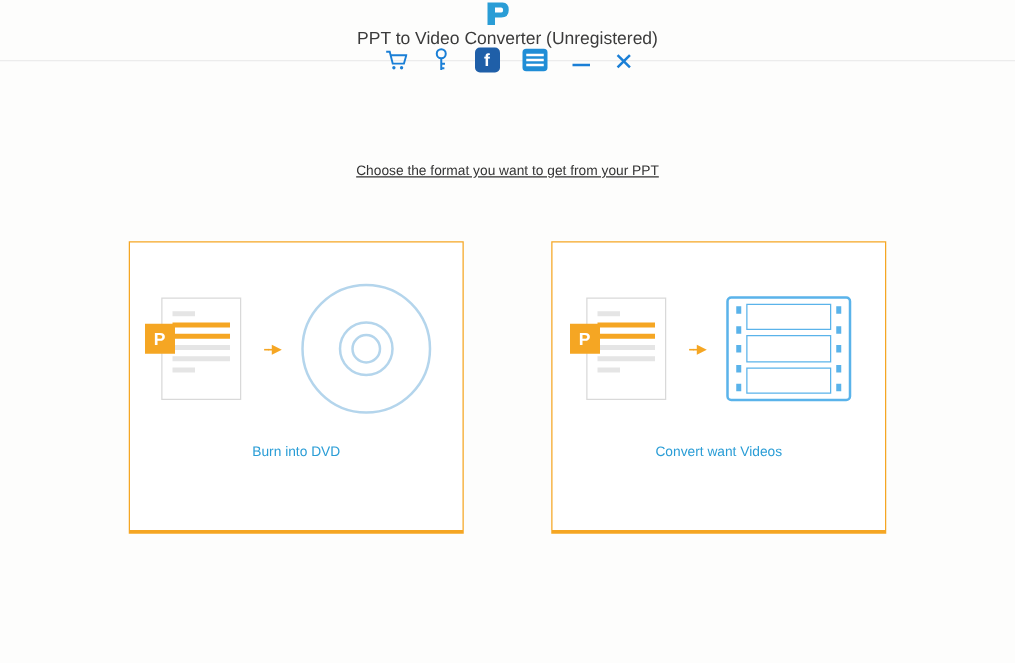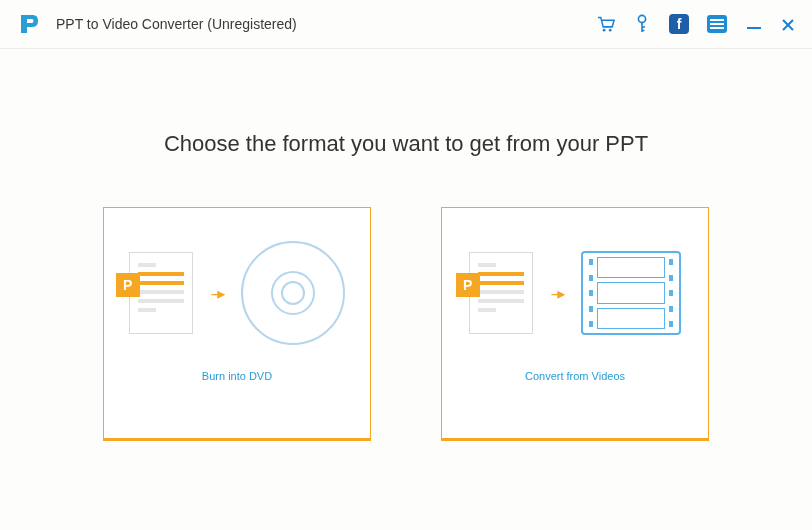--- a/index.html
+++ b/index.html
@@ -9,20 +9,21 @@
       height: 530px;
       background: #fdfdfc;
       font-family: Arial, sans-serif;
     }
     .titlebar {
       height: 48px;
       display: flex;
       align-items: center;
       padding: 0 18px;
       border-bottom: 1px solid #ececec;
+      flex-direction: column;
     }
     .logo {
       width: 22px;
       height: 22px;
       margin-right: 16px;
       position: relative;
     }
     .logo svg { display: block; }
     .title {
       color: #3a3a3a;
@@ -97,21 +98,22 @@
     }
     .toolbar-icons .close::before { transform: rotate(45deg); }
     .toolbar-icons .close::after { transform: rotate(-45deg); }
 
     .main {
       text-align: center;
       padding-top: 82px;
     }
     .heading {
       color: #333;
-      font-size: 22px;
+      font-size: 11px;
+      text-decoration: underline;
     }
     .options {
       display: flex;
       justify-content: center;
       gap: 70px;
       margin-top: 50px;
     }
     .option {
       width: 266px;
       height: 210px;
@@ -316,17 +318,17 @@
             </div>
           <div class="holes">
               <div></div>
               <div></div>
               <div></div>
               <div></div>
               <div></div>
             </div>
         </div>
       </div>
-      <div class="option-label">Convert from Videos</div>
+      <div class="option-label">Convert want Videos</div>
     </div>
 
   </div>
 </div>
 
 </body></html>

